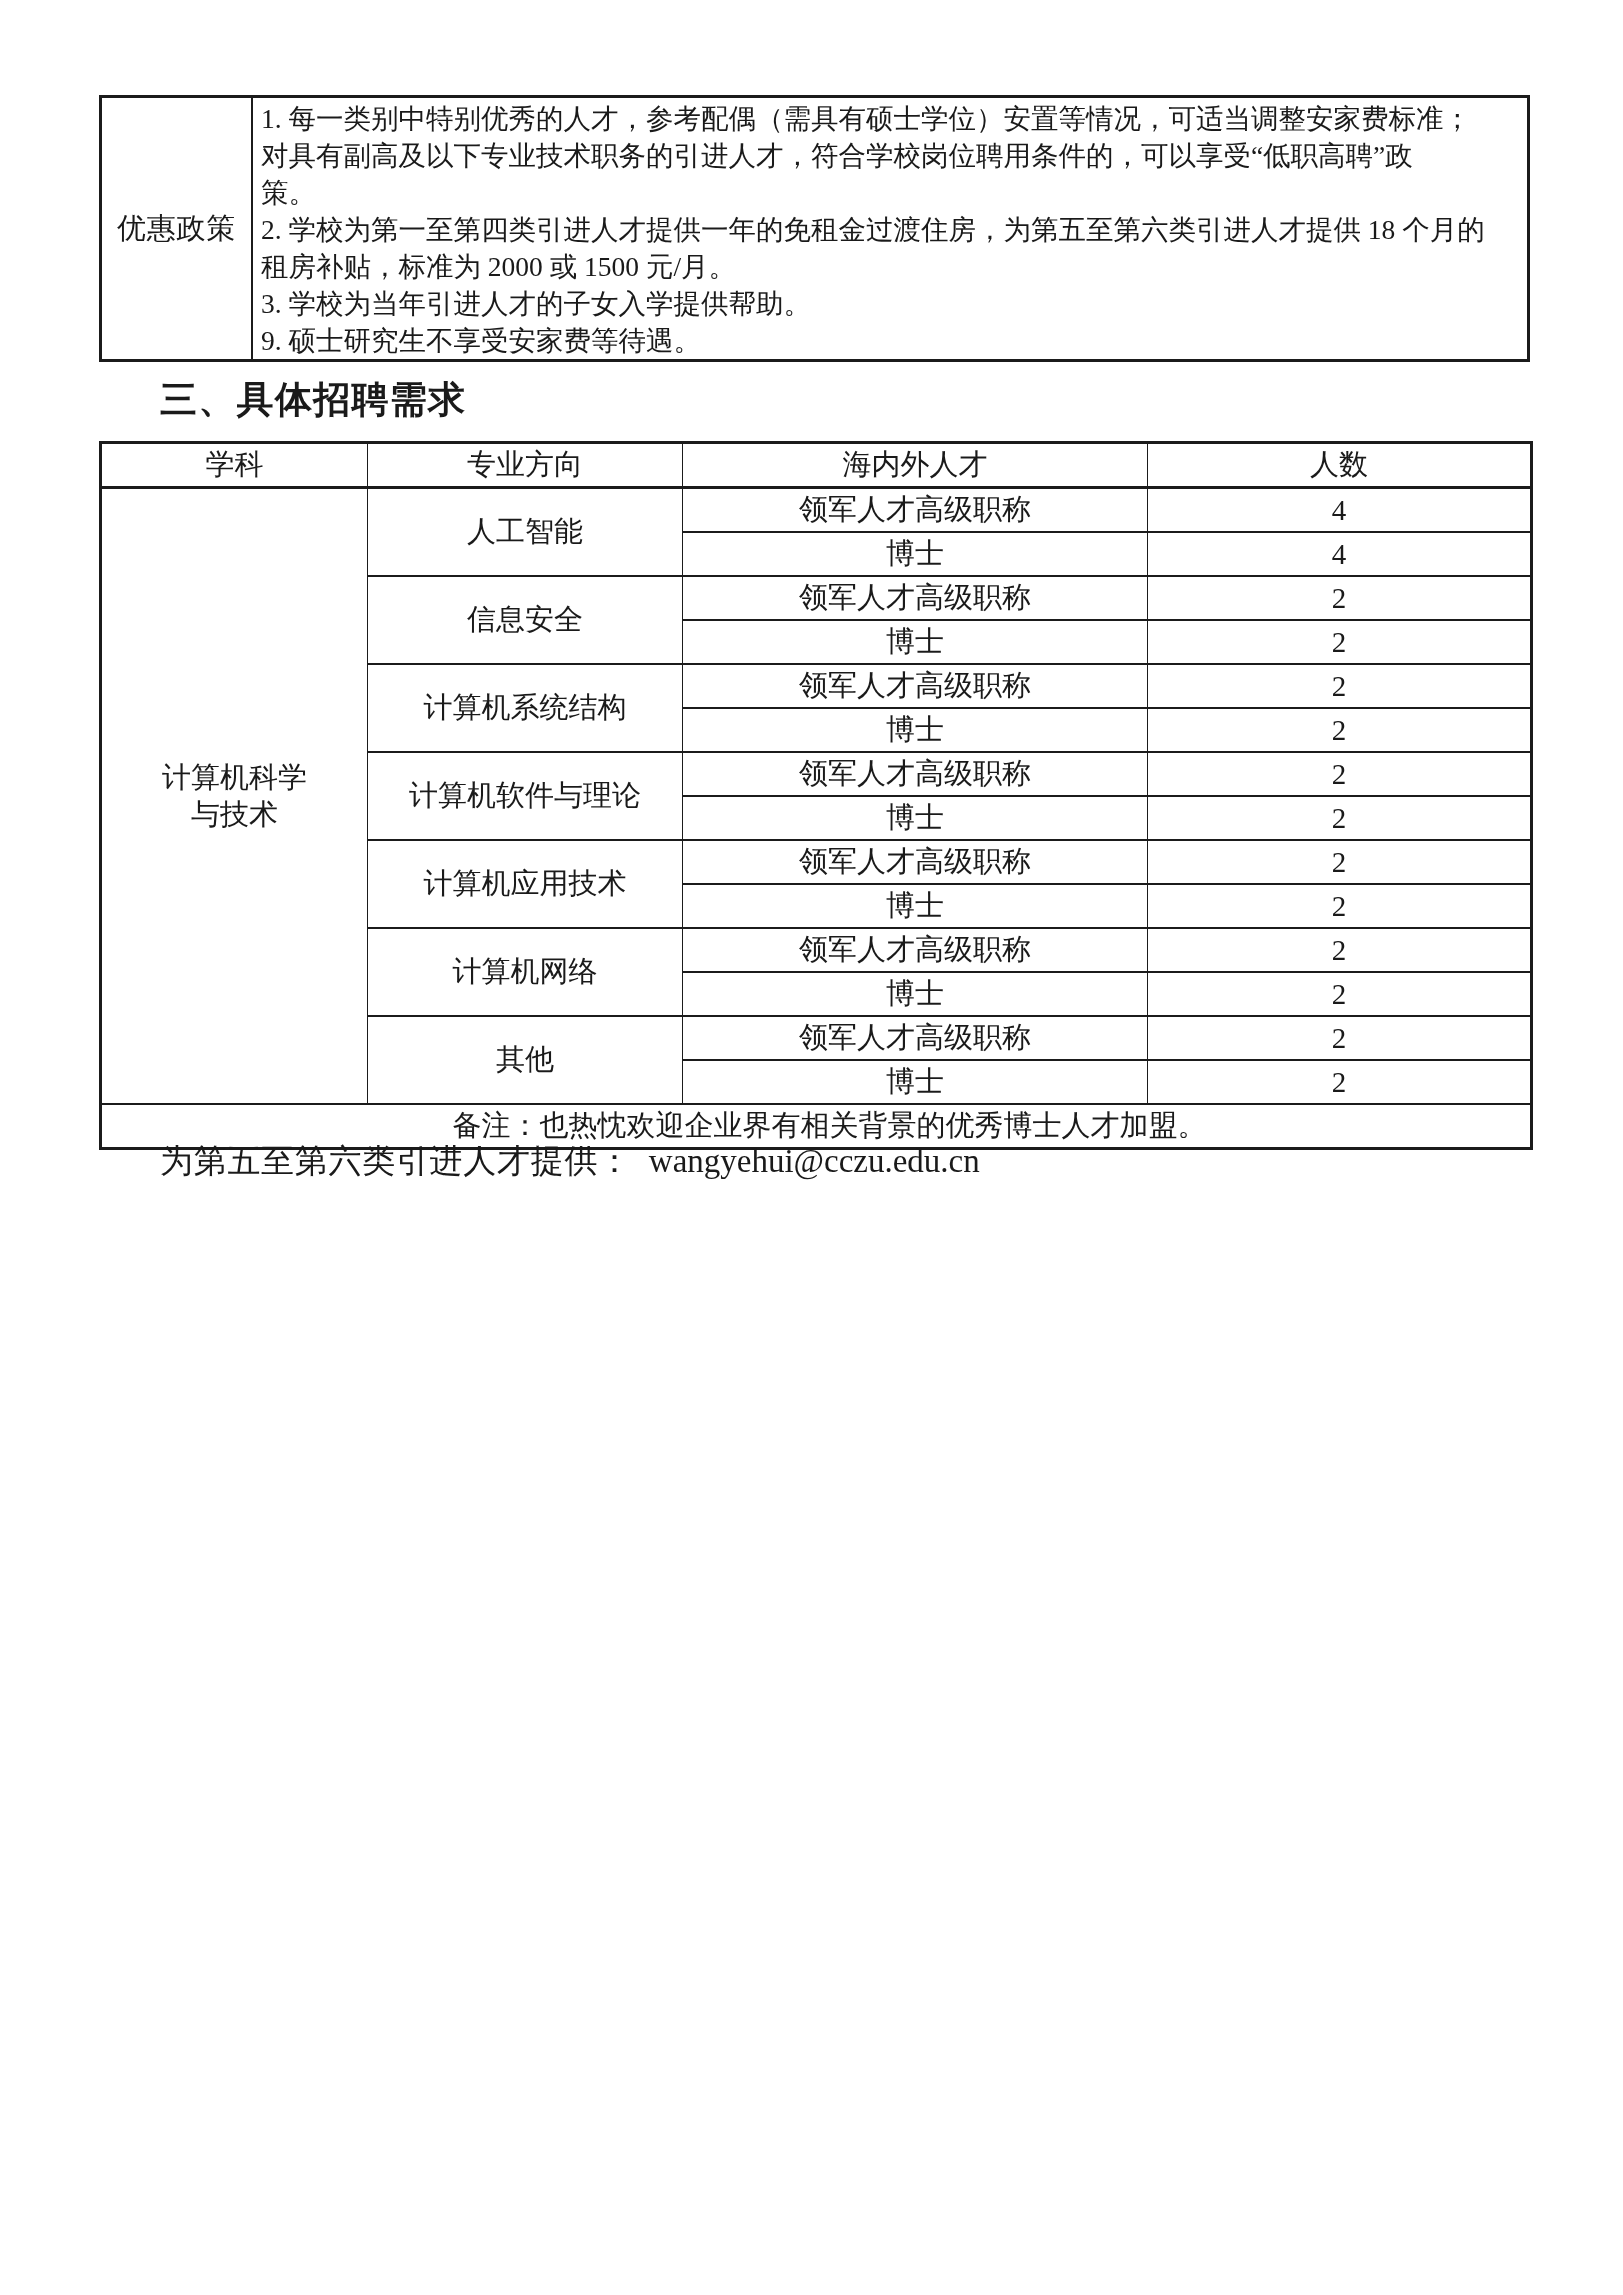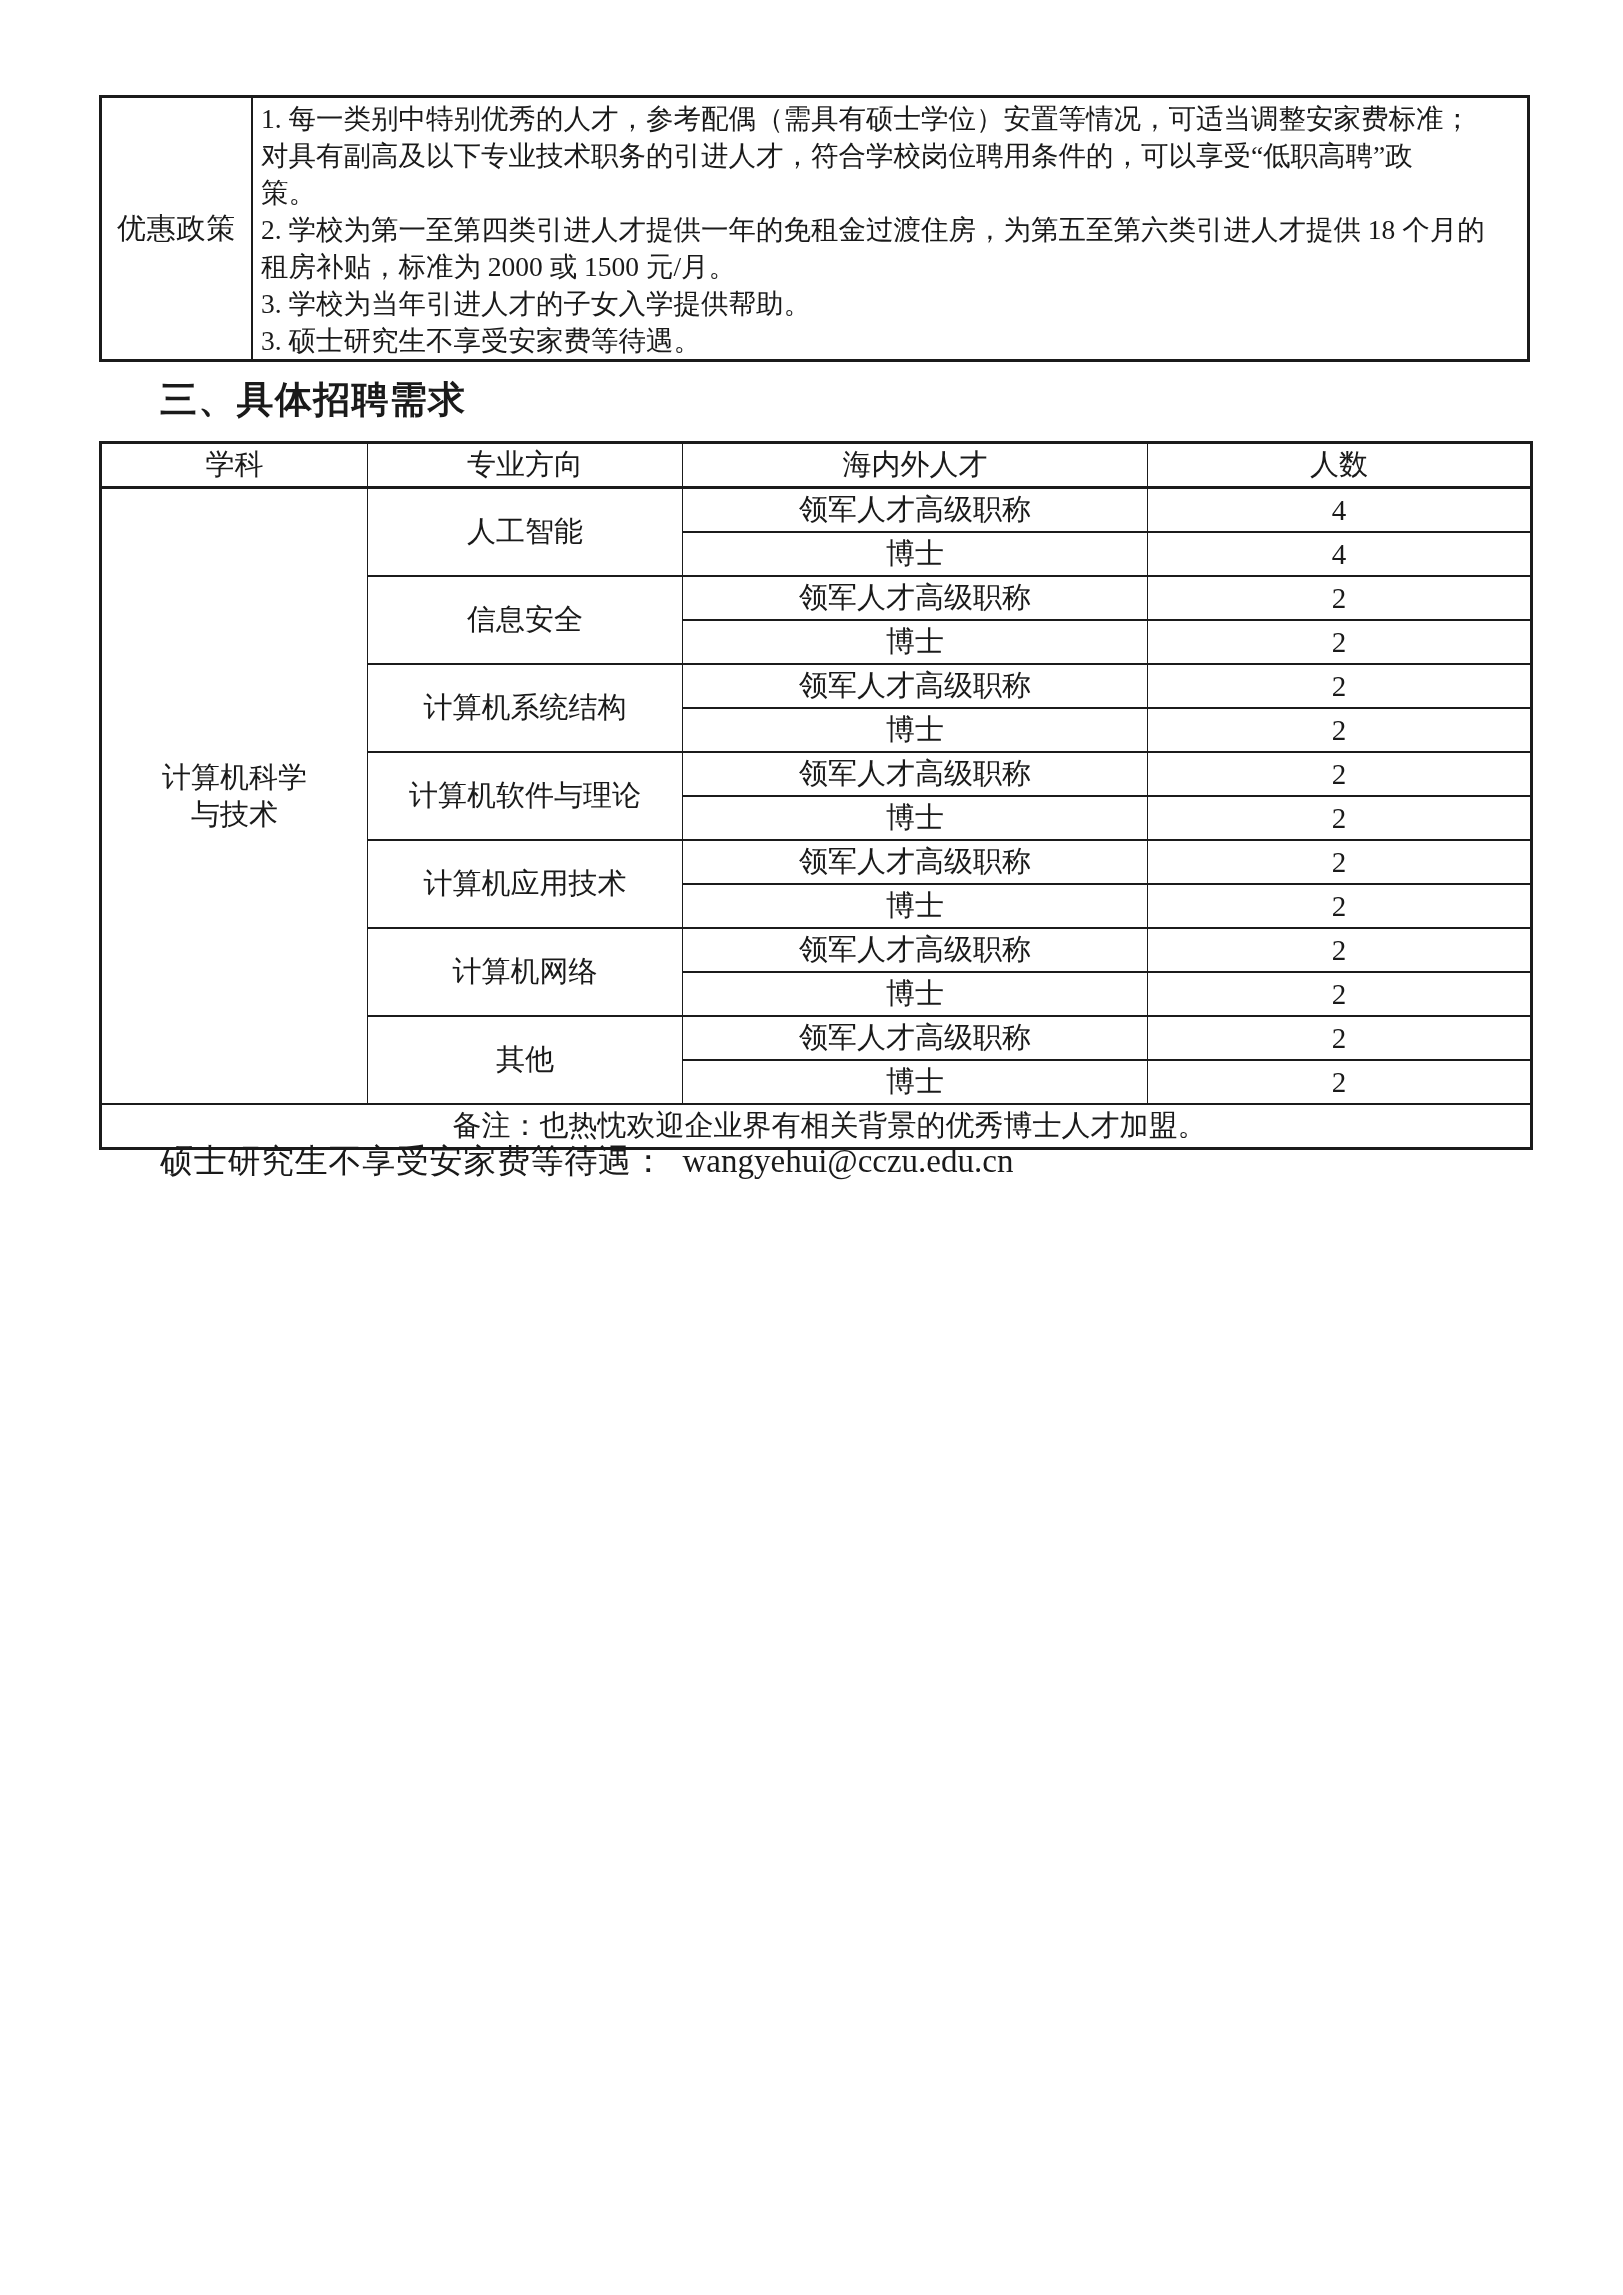--- a/index.html
+++ b/index.html
@@ -100,21 +100,21 @@
     <tbody>
         <tr>
       <td class="policy-label-cell">优惠政策</td>
       <td class="policy-content-cell">
         <div class="policy-item">1. 每一类别中特别优秀的人才，参考配偶（需具有硕士学位）安置等情况，可适当调整安家费标准；
 对具有副高及以下专业技术职务的引进人才，符合学校岗位聘用条件的，可以享受“低职高聘”政
 策。</div>
         <div class="policy-item">2. 学校为第一至第四类引进人才提供一年的免租金过渡住房，为第五至第六类引进人才提供 18 个月的
 租房补贴，标准为 2000 或 1500 元/月。</div>
         <div class="policy-item">3. 学校为当年引进人才的子女入学提供帮助。</div>
-        <div class="policy-item">3. 硕士研究生不享受安家费等待遇。</div>
+        <div class="policy-item">9. 硕士研究生不享受安家费等待遇。</div>
       </td>
     </tr>
   </tbody>
     </table>
 
   <div class="sec-heading" id="sec3-heading">三、具体招聘需求</div>
 
   <table class="recruit-table">
     <colgroup>
       <col style="width:267px">
@@ -195,17 +195,17 @@
       <td>2</td>
     </tr>
     <tr class="note-row">
       <td class="note-cell" colspan="4">备注：也热忱欢迎企业界有相关背景的优秀博士人才加盟。</td>
     </tr>
   </tbody>
     </table>
 
 
   <div class="para" id="para-email">
-    <span>硕士研究生不享受安家费等待遇：</span><span class="val">wangyehui@cczu.edu.cn</span>
+    <span>为第五至第六类引进人才提供：</span><span class="val">wangyehui@cczu.edu.cn</span>
   </div>
 
 </div>
 
 
 </body></html>

